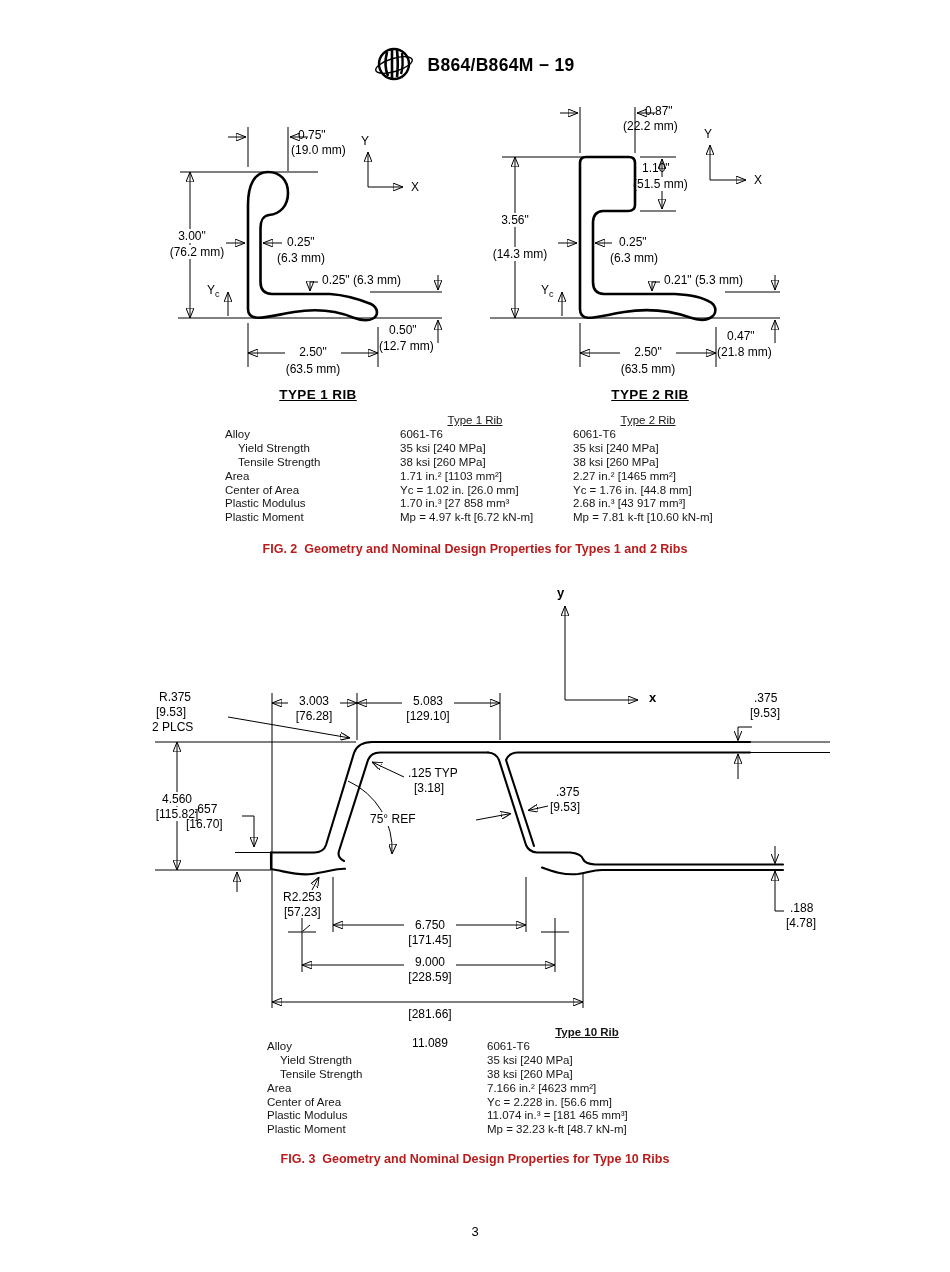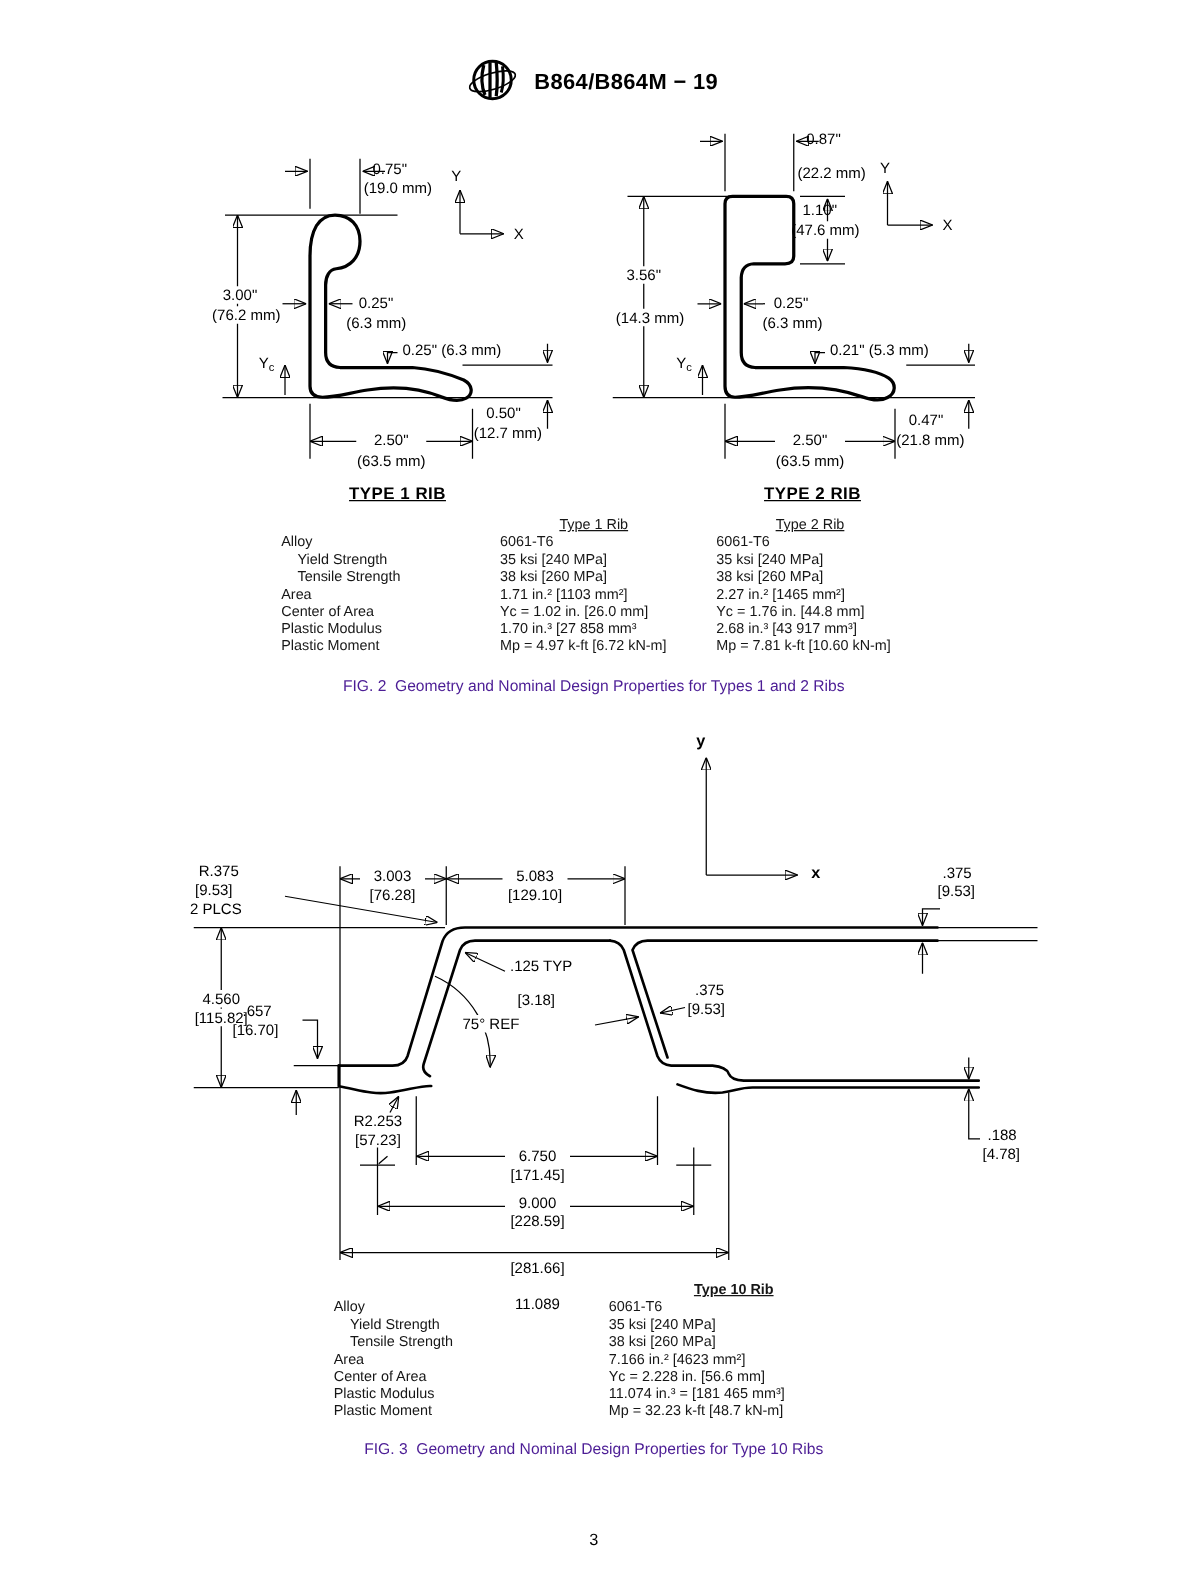--- a/index.html
+++ b/index.html
@@ -6,22 +6,22 @@
   body{width:950px;height:1272px;position:relative;background:#fff;
        font-family:"Liberation Sans",sans-serif;color:#000;overflow:hidden;}
   .fig{position:absolute;}
   .fig svg{position:absolute;left:0;top:0;}
   .lab{position:absolute;font-size:12px;line-height:14px;white-space:nowrap;color:#000;}
   .lab.c{text-align:center;}
   .lab.bg{background:#fff;}
   .sub{font-size:9px;vertical-align:-3px;}
   .figtitle{position:absolute;font-weight:bold;font-size:13.5px;letter-spacing:.4px;
             text-decoration:underline;text-align:center;white-space:nowrap;}
-  .caption{position:absolute;left:0;width:950px;text-align:center;font-weight:normal;
-           font-size:12.5px;color:#4c1d95;white-space:pre;}
+  .caption{position:absolute;left:0;width:950px;text-align:center;font-weight:bold;
+           font-size:12.5px;color:#b91c1c;white-space:pre;}
   .proptable{position:absolute;display:grid;font-size:11.5px;line-height:13.9px;color:#161616;}
   .pt2{grid-template-columns:175px 173px 190px;}
   .pt3{grid-template-columns:220px 220px;}
   .pt-h{text-decoration:underline;text-align:center;width:150px;}
   .pt3 .pt-h{width:200px;font-weight:bold;}
   .cell{white-space:nowrap;}
   .ind{padding-left:13px;}
   .pagenum{position:absolute;left:0;top:1224px;width:950px;text-align:center;font-size:13px;}
   .hdr{position:absolute;left:0;top:42px;width:950px;display:flex;justify-content:center;
        align-items:center;gap:14px;}
@@ -133,23 +133,23 @@
       <path d="M170,187 H162 V196" marker-end="url(#a2)"></path>
       <path d="M285,180 V195" marker-end="url(#a2)"></path>
       <path d="M285,248 V225" marker-end="url(#a2)"></path>
       <path d="M90,258 H226" marker-start="url(#a2)" marker-end="url(#a2)"></path>
       <path d="M72,221 V197" marker-end="url(#a2)"></path>
       <path d="M220,85 V50" marker-end="url(#a2)"></path>
       <path d="M220,85 H256" marker-end="url(#a2)"></path>
     </g>
   </svg>
   <div class="lab" style="left:155px;top:9px;">0.87"</div>
-  <div class="lab" style="left:148px;top:24px;margin-top:12px;">(22.2 mm)</div>
+  <div class="lab" style="left:133px;top:24px;">(22.2 mm)</div>
   <div class="lab" style="left:152px;top:66px;">1.10"</div>
-  <div class="lab" style="left:143px;top:82px;">(47.6 mm)</div>
+  <div class="lab" style="left:143px;top:82px;">(51.5 mm)</div>
   <div class="lab" style="left:214px;top:32px;">Y</div>
   <div class="lab" style="left:264px;top:78px;">X</div>
   <div class="lab c bg" style="left:1px;top:118px;width:48px;">3.56"</div>
   <div class="lab c bg" style="left:-3px;top:126px;width:66px;margin-top:26px;">(14.3 mm)</div>
   <div class="lab" style="left:129px;top:140px;">0.25"</div>
   <div class="lab" style="left:120px;top:156px;">(6.3 mm)</div>
   <div class="lab" style="left:174px;top:178px;">0.21" (5.3 mm)</div>
   <div class="lab" style="left:237px;top:234px;">0.47"</div>
   <div class="lab" style="left:227px;top:250px;">(21.8 mm)</div>
   <div class="lab c bg" style="left:130px;top:250px;width:56px;">2.50"</div>
@@ -255,21 +255,21 @@
   <div class="lab" style="left:19px;top:110px;">R.375</div>
   <div class="lab" style="left:16px;top:125px;">[9.53]</div>
   <div class="lab" style="left:12px;top:140px;">2 PLCS</div>
   <div class="lab c bg" style="left:148px;top:114px;width:52px;">3.003</div>
   <div class="lab c bg" style="left:144px;top:129px;width:60px;">[76.28]</div>
   <div class="lab c bg" style="left:262px;top:114px;width:52px;">5.083</div>
   <div class="lab c bg" style="left:255px;top:129px;width:66px;">[129.10]</div>
   <div class="lab" style="left:614px;top:111px;">.375</div>
   <div class="lab" style="left:610px;top:126px;">[9.53]</div>
   <div class="lab" style="left:268px;top:186px;">.125  TYP</div>
-  <div class="lab" style="left:274px;top:201px;margin-top:12px;">[3.18]</div>
+  <div class="lab" style="left:274px;top:201px;">[3.18]</div>
   <div class="lab" style="left:416px;top:205px;">.375</div>
   <div class="lab" style="left:410px;top:220px;">[9.53]</div>
   <div class="lab bg" style="left:230px;top:232px;">75° REF</div>
   <div class="lab c bg" style="left:9px;top:212px;width:56px;">4.560</div>
   <div class="lab c bg" style="left:3px;top:227px;width:68px;">[115.82]</div>
   <div class="lab" style="left:54px;top:222px;">.657</div>
   <div class="lab" style="left:46px;top:237px;">[16.70]</div>
   <div class="lab" style="left:143px;top:310px;">R2.253</div>
   <div class="lab" style="left:144px;top:325px;">[57.23]</div>
   <div class="lab c bg" style="left:264px;top:338px;width:52px;">6.750</div>

